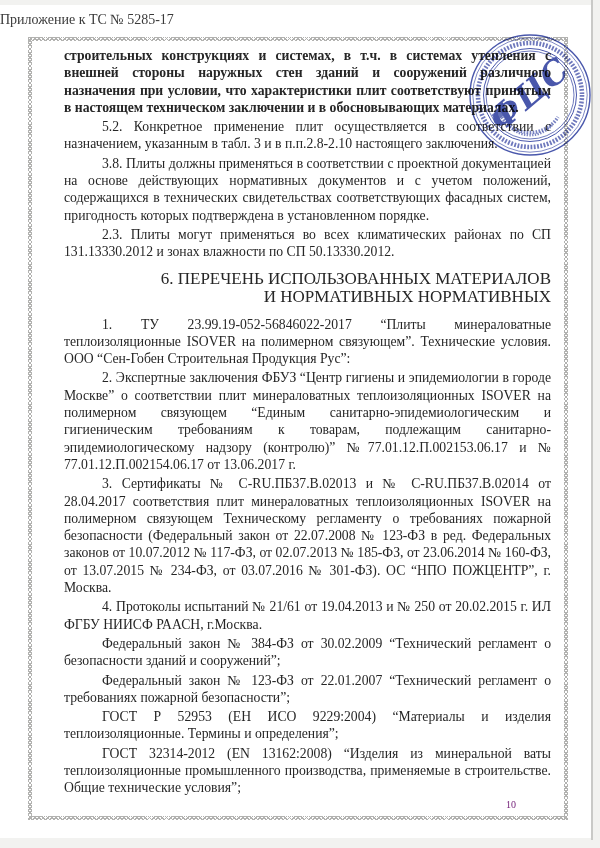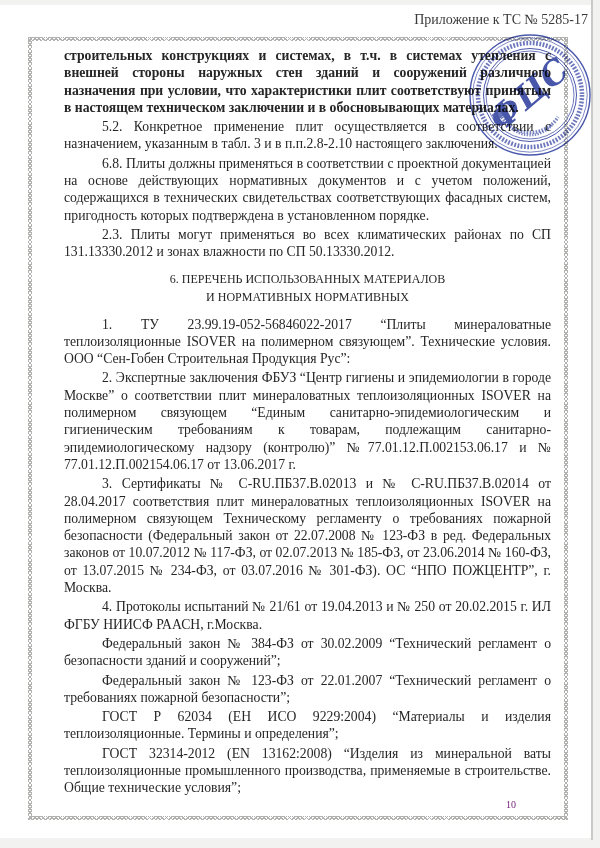--- a/index.html
+++ b/index.html
@@ -24,31 +24,31 @@
       repeating-linear-gradient(45deg,#b2b2b0 0 1.2px,rgba(0,0,0,0) 1.2px 3px),
       repeating-linear-gradient(-45deg,#b2b2b0 0 1.2px,rgba(0,0,0,0) 1.2px 3px);
   }
   .chain.top   {left:28px;top:37px;width:540px;height:4px;}
   .chain.bottom{left:28px;top:816px;width:540px;height:4px;}
   .chain.left  {left:28px;top:37px;width:4px;height:783px;}
   .chain.right {left:564px;top:37px;width:4px;height:783px;}
 
   .doc-header{
     position:absolute;left:0;top:12px;width:588px;
-    text-align:right;font-size:14px;color:#3a3a3a;
+    font-size:14px;color:#3a3a3a;
   }
   .textcol{
     position:absolute;left:64px;top:47px;width:487px;
     font-size:13.7px;line-height:17.3px;color:#262626;
     text-align:justify;
   }
   .textcol p{margin:0 0 2px 0;text-indent:38px;}
   .textcol p.cont{text-indent:0;font-weight:bold;}
   .sec-heading{
-    margin:9px 0 10px 0;text-align:center;font-size:12px;
+    margin:9px 0 10px 0;text-align:right;font-size:17px;
     line-height:18px;color:#262626;
   }
   .page-number{
     position:absolute;left:506px;top:799px;font-size:10px;color:#701a75;
   }
   .stamp{
     position:absolute;left:466px;top:31px;width:128px;height:128px;
     opacity:0.88;mix-blend-mode:multiply;pointer-events:none;
   }
 </style>
@@ -61,35 +61,35 @@
 <div class="chain top"></div>
 <div class="chain bottom"></div>
 <div class="chain left"></div>
 <div class="chain right"></div>
 
 <div class="doc-header">Приложение к ТС № 5285-17</div>
 
 <div class="textcol">
   <p class="cont">строительных конструкциях и системах, в т.ч. в системах утепления с внешней стороны наружных стен зданий и сооружений различного назначения при условии, что характеристики плит соответствуют принятым в настоящем техническом заключении и в обосновывающих материалах.</p>
   <p>5.2. Конкретное применение плит осуществляется в соответствии с назначением, указанным в табл. 3 и в п.п.2.8-2.10 настоящего заключения.</p>
-  <p>6.8. Плиты должны применяться в соответствии с проектной документацией на основе действующих нормативных документов и с учетом положений, содержащихся в технических свидетельствах соответствующих фасадных систем, пригодность которых подтверждена в установленном порядке.</p>
+  <p>3.8. Плиты должны применяться в соответствии с проектной документацией на основе действующих нормативных документов и с учетом положений, содержащихся в технических свидетельствах соответствующих фасадных систем, пригодность которых подтверждена в установленном порядке.</p>
   <p>2.3. Плиты могут применяться во всех климатических районах по СП 131.13330.2012 и зонах влажности по СП 50.13330.2012.</p>
 
   <div class="sec-heading">
     <div>6. ПЕРЕЧЕНЬ ИСПОЛЬЗОВАННЫХ МАТЕРИАЛОВ</div>
     <div>И НОРМАТИВНЫХ НОРМАТИВНЫХ</div>
   </div>
 
   <p>1. ТУ 23.99.19-052-56846022-2017 “Плиты минераловатные теплоизоляционные ISOVER на полимерном связующем”. Технические условия. ООО “Сен-Гобен Строительная Продукция Рус”:</p>
   <p>2. Экспертные заключения ФБУЗ “Центр гигиены и эпидемиологии в городе Москве” о соответствии плит минераловатных теплоизоляционных ISOVER на полимерном связующем “Единым санитарно-эпидемиологическим и гигиеническим требованиям к товарам, подлежащим санитарно-эпидемиологическому надзору (контролю)” №77.01.12.П.002153.06.17 и № 77.01.12.П.002154.06.17 от 13.06.2017 г.</p>
   <p>3. Сертификаты № C-RU.ПБ37.В.02013 и № C-RU.ПБ37.В.02014 от 28.04.2017 соответствия плит минераловатных теплоизоляционных ISOVER на полимерном связующем Техническому регламенту  о требованиях пожарной безопасности (Федеральный закон от 22.07.2008 № 123-ФЗ в ред. Федеральных законов от 10.07.2012 № 117-ФЗ, от 02.07.2013 № 185-ФЗ, от 23.06.2014 № 160-ФЗ, от 13.07.2015 № 234-ФЗ, от 03.07.2016 № 301-ФЗ).  ОС “НПО ПОЖЦЕНТР”, г. Москва.</p>
   <p>4. Протоколы испытаний № 21/61 от 19.04.2013 и № 250 от 20.02.2015 г. ИЛ ФГБУ НИИСФ РААСН, г.Москва.</p>
   <p>Федеральный закон № 384-ФЗ от 30.02.2009 “Технический регламент о безопасности зданий и сооружений”;</p>
   <p>Федеральный закон № 123-ФЗ от 22.01.2007 “Технический регламент о требованиях пожарной безопасности”;</p>
-  <p>ГОСТ Р 62034 (ЕН ИСО 9229:2004) “Материалы и изделия теплоизоляционные. Термины и определения”;</p>
+  <p>ГОСТ Р 52953 (ЕН ИСО 9229:2004) “Материалы и изделия теплоизоляционные. Термины и определения”;</p>
   <p>ГОСТ 32314-2012 (EN 13162:2008) “Изделия из минеральной ваты теплоизоляционные промышленного производства, применяемые в строительстве. Общие технические условия”;</p>
 </div>
 
 <div class="page-number">10</div>
 
 <svg class="stamp" viewBox="0 0 128 128">
   <g stroke="#2f3fa0" fill="none">
     <circle cx="64" cy="64" r="60" stroke-width="1.4"></circle>
     <circle cx="64" cy="64" r="57.2" stroke-width="0.7"></circle>
 

